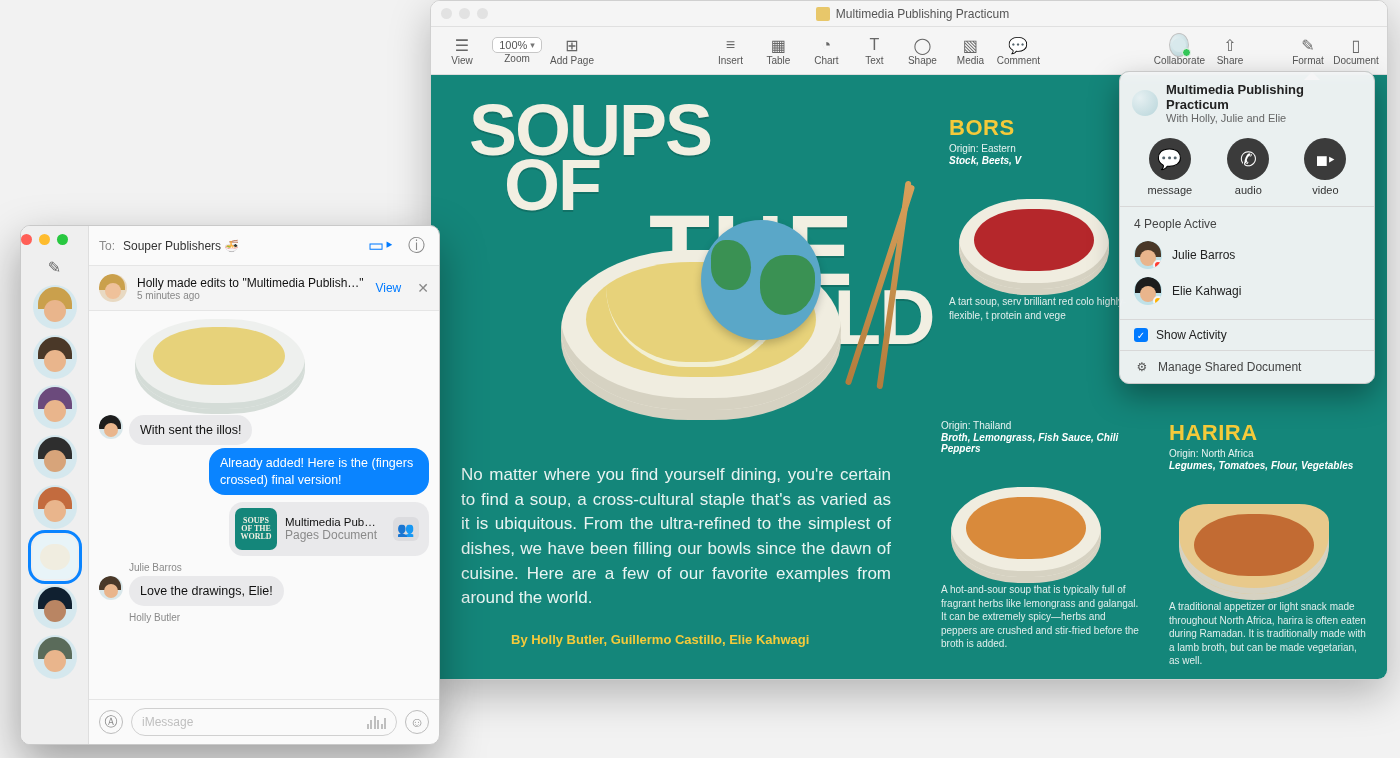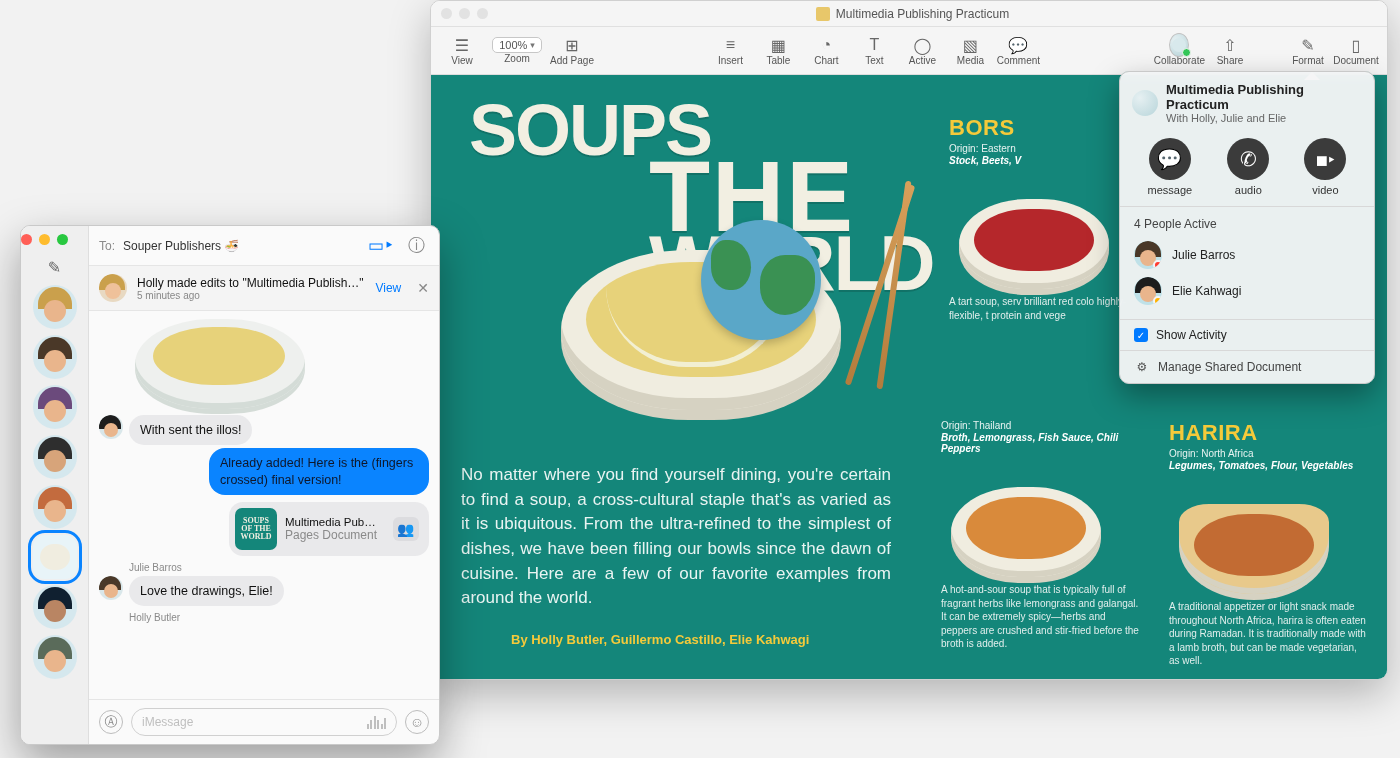--- a/index.html
+++ b/index.html
@@ -194,21 +194,21 @@
   .msg-row { display:flex; margin:3px 0; }
   .msg-row.in .ava { width:24px; height:24px; border-radius:50%; background:#d9e7ea;
                      margin-right:6px; position:relative; overflow:hidden; }
   .msg-row.in .ava .hair{position:absolute;width:22px;height:14px;top:0;border-radius:11px 11px 0 0;}
   .msg-row.in .ava .face{position:absolute;width:14px;height:14px;top:8px;left:5px;background:#e9b58c;border-radius:50%;}
   .sender-name { font-size:10px; color:#8a8a8a; margin-left:30px; margin-top:6px; }
   .bubble { max-width:220px; padding:7px 11px; border-radius:16px; font-size:12.5px;
             line-height:1.3; }
   .bubble.in { background:#e9e9eb; color:#111; }
   .msg-row.out { justify-content:flex-end; }
-  .bubble.out { background:#0a84ff; color:#0f172a; }
+  .bubble.out { background:#0a84ff; color:#ffffff; }
   .attachment { display:flex; align-items:center; gap:8px; margin-top:4px; margin-left:auto;
                 background:#e9e9eb; border-radius:14px; padding:6px 10px 6px 6px; width:200px;}
   .attachment .thumb { width:42px; height:42px; background:#14867a; border-radius:7px;
                        display:flex; align-items:center; justify-content:center;
                        color:#f2efe2; font:900 8px/1 Impact; text-align:center;}
   .attachment .meta .t { font-size:11.5px; color:#111; }
   .attachment .meta .s { font-size:12px; color:#8a8a8a; }
   .attachment .collab-ico { margin-left:auto; width:26px; height:24px; border-radius:6px;
                             background:#dcdcdf; display:flex; align-items:center; justify-content:center;
                             font-size:14px; color:#555; }
@@ -273,21 +273,21 @@
     <div class="tool">
       <div class="ico">◔</div>
       <span>Chart</span>
     </div>
     <div class="tool">
       <div class="ico">T</div>
       <span>Text</span>
     </div>
     <div class="tool">
       <div class="ico">◯</div>
-      <span>Active</span>
+      <span>Shape</span>
     </div>
     <div class="tool">
       <div class="ico">▧</div>
       <span>Media</span>
     </div>
     <div class="tool">
       <div class="ico">💬</div>
       <span>Comment</span>
     </div>
     <div class="spacer"></div>
@@ -309,20 +309,21 @@
     </div>
     <div class="tool">
       <div class="ico">▯</div>
       <span>Document</span>
     </div>
   </div>
 
   <div class="canvas">
     <div class="big-title">
       <div>SOUPS</div>
+      <div class="line2">OF</div>
       <div class="line3">THE</div>
       <div class="line4">WORLD</div>
     </div>
     <div class="soup-hero">
       <div class="bowl"></div>
         <div class="broth">
           <div class="noodle"></div>
         </div>
       <div class="globe">
         <div class="land" style="width:40px;height:50px;left:10px;top:20px;border-radius:40% 60% 50% 50%"></div>

